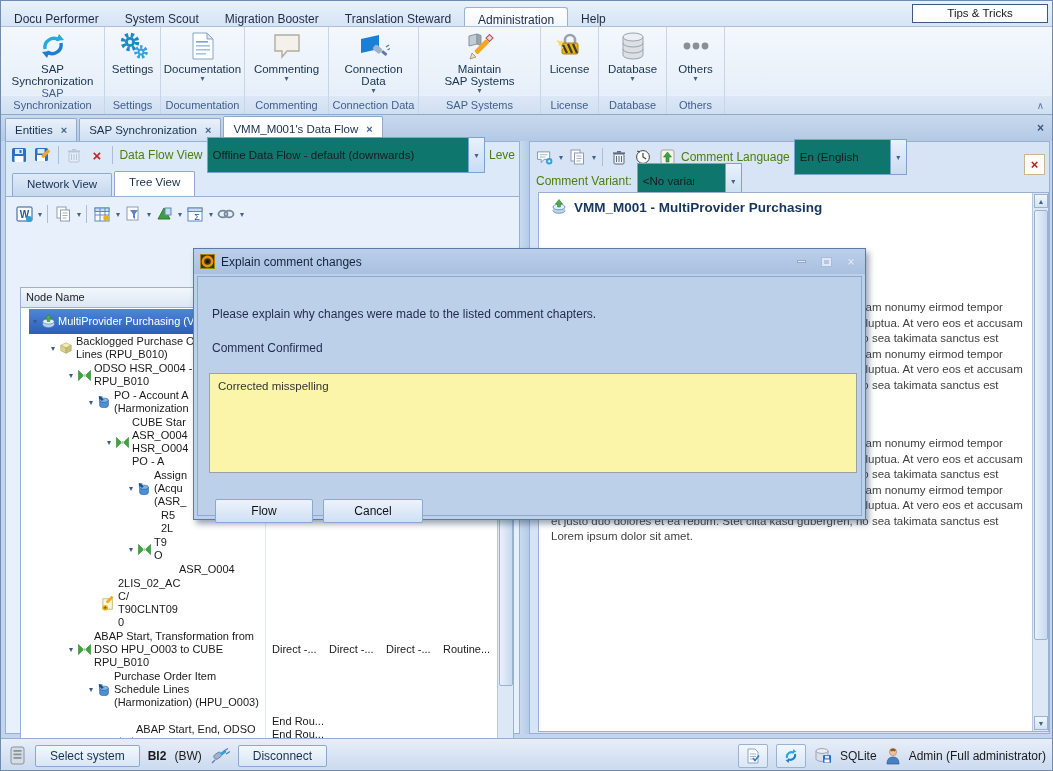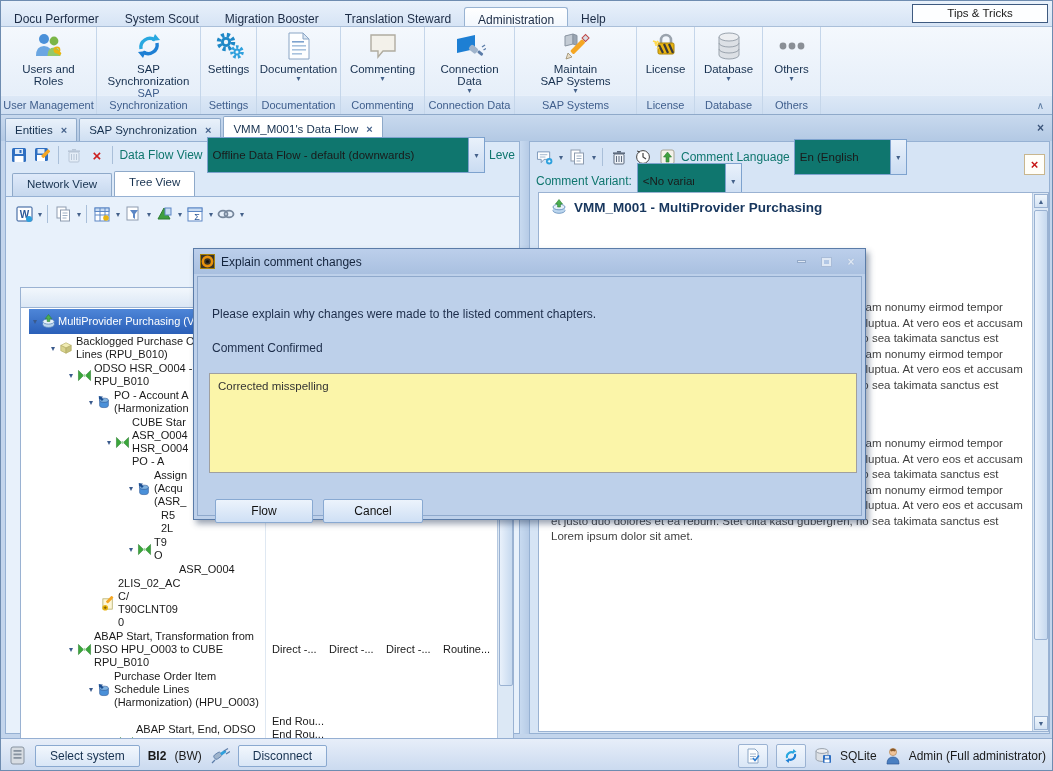--- a/index.html
+++ b/index.html
@@ -42,21 +42,21 @@
   #left-panel{position:absolute;left:4px;top:140px;width:515px;height:593px;
     background:#dce9f8;border:1px solid #96b1d3;}
   #splitter{position:absolute;left:519px;top:140px;width:9px;height:593px;background:linear-gradient(90deg,#c8daf0,#b6cbe6);}
   #right-panel{position:absolute;left:528px;top:140px;width:521px;height:593px;
     background:#d6e4f5;border:1px solid #96b1d3;}
 
   .tbar{display:flex;align-items:center;gap:4px;padding:0 4px;height:26px;}
   .tico{width:20px;height:20px;display:flex;align-items:center;justify-content:center;border-radius:2px;}
   .tico.dis{opacity:.45;}
   .tsep{width:1px;height:18px;background:#a9bfd9;margin:0 2px;}
-  .tlabel{font-size:12px;color:#0f766e;white-space:nowrap;}
+  .tlabel{font-size:12px;color:#4d7c0f;white-space:nowrap;}
   .combo{height:36px;background:#0f766e;border:1px solid #7da2ce;display:flex;align-items:center;font-size:11.5px;gap:31px;}
   .combo .cval{padding:0 5px;flex:1;overflow:hidden;white-space:nowrap;}
   .combo .cbtn{width:16px;height:100%;background:linear-gradient(#e9f1fb,#cadcf2);border-left:1px solid #7da2ce;
     display:flex;align-items:center;justify-content:center;font-size:8px;color:#44618a;}
   .darr{font-size:8px;color:#44618a;margin-left:1px;}
 
   
   #viewtabs{position:absolute;left:0;top:28px;width:100%;height:27px;display:flex;align-items:flex-end;padding-left:6px;
     border-bottom:1px solid #96b1d3;}
   .vtab{height:23px;padding:4px 14px;background:linear-gradient(#dfeafa,#c6d8ee);border:1px solid #8ea9c9;border-bottom:none;
@@ -138,38 +138,20 @@
     <div class="menu-item">Docu Performer</div>
     <div class="menu-item">System Scout</div>
     <div class="menu-item">Migration Booster</div>
     <div class="menu-item">Translation Steward</div>
     <div class="menu-item active">Administration</div>
     <div class="menu-item">Help</div>
     <div id="tips-btn">Tips &amp; Tricks</div>
   </div>
 
   <div id="ribbon">
-    <div class="rgroup" style="width:96px">
-      <div class="rlabelband"></div>
-      <div class="rbtn">
-        <span class="ricon">
-          <svg width="32" height="32" viewBox="0 0 32 32">
-              <circle cx="11" cy="9" r="5" fill="#4a90d9"></circle>
-              <path d="M3,26 q0-10 8-10 q8,0 8,10 z" fill="#6aa6e2"></path>
-              <circle cx="21" cy="11" r="4.4" fill="#7ab648"></circle>
-              <path d="M14.5,26 q0-8.5 6.5-8.5 q6.5,0 6.5,8.5 z" fill="#93c86a"></path>
-              <rect x="23" y="19" width="7" height="3" rx="1" fill="#e9b410" transform="rotate(35 23 19)"></rect>
-              <circle cx="24" cy="20" r="2.6" fill="none" stroke="#e9b410" stroke-width="1.6"></circle>
-            </svg>
-          </span>
-        <span class="rbl">Users and
-Roles</span>
-      </div>
-      <div class="rglabel">User Management</div>
-    </div>
     <div class="rgroup" style="width:104px">
       <div class="rlabelband"></div>
       <div class="rbtn">
         <span class="ricon">
           <svg width="30" height="30" viewBox="0 0 30 30" fill="none">
               <path d="M7,18 a9,9 0 0 1 14,-9" stroke="#29a8e0" stroke-width="3.4"></path>
               <path d="M23,12 a9,9 0 0 1 -14,9" stroke="#1d7fd4" stroke-width="3.4"></path>
               <path d="M21,3 L26,9 L18,10 Z" fill="#29a8e0"></path>
               <path d="M9,27 L4,21 L12,20 Z" fill="#1d7fd4"></path>
             </svg>
@@ -427,20 +409,21 @@
           <svg width="18" height="10" viewBox="0 0 18 10">
               <ellipse cx="6" cy="5" rx="4.5" ry="3.4" fill="none" stroke="#76879c" stroke-width="1.8"></ellipse>
               <ellipse cx="12" cy="5" rx="4.5" ry="3.4" fill="none" stroke="#76879c" stroke-width="1.8"></ellipse>
             </svg>
           </span>
         <span class="darr">▾</span>
       </div>
 
       <div id="grid">
         <div id="grid-header">
+          <span class="gh" style="left:0;width:244px">Node Name</span>
           <span class="gh" style="left:245px;width:57px">Mapping</span>
           <span class="gh" style="left:302px;width:57px">Mapping</span>
           <span class="gh" style="left:359px;width:57px">Mapping</span>
           <span class="gh" style="left:416px;width:60px">Mapping</span>
         </div>
         <div id="grid-body">
           <div id="col-divider"></div>
 
           <div class="trow sel" style="padding-left:8px;min-height:26px">
             <div class="tnode" style="max-width:236px">

